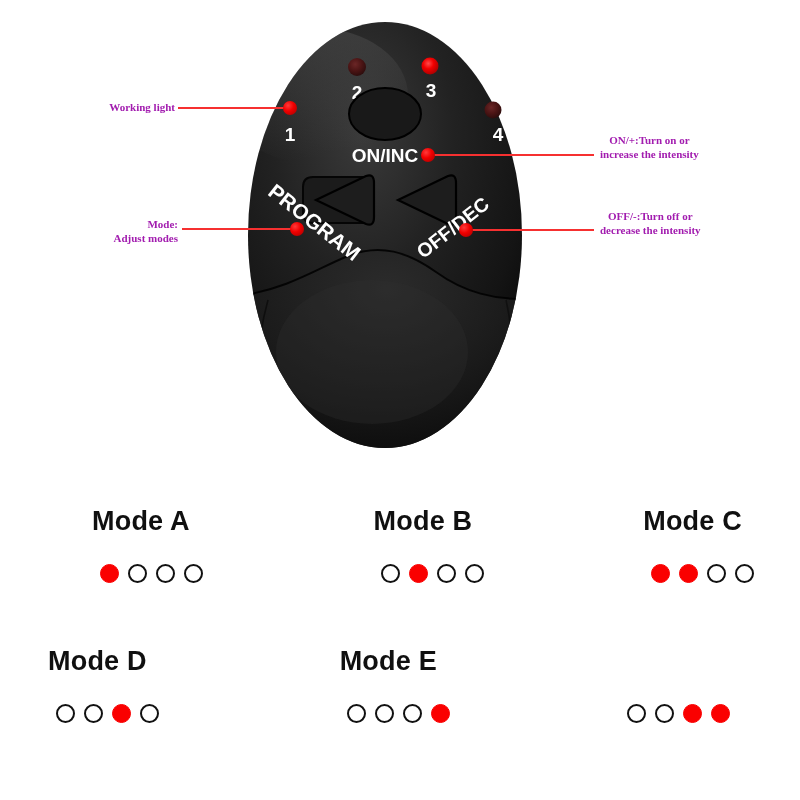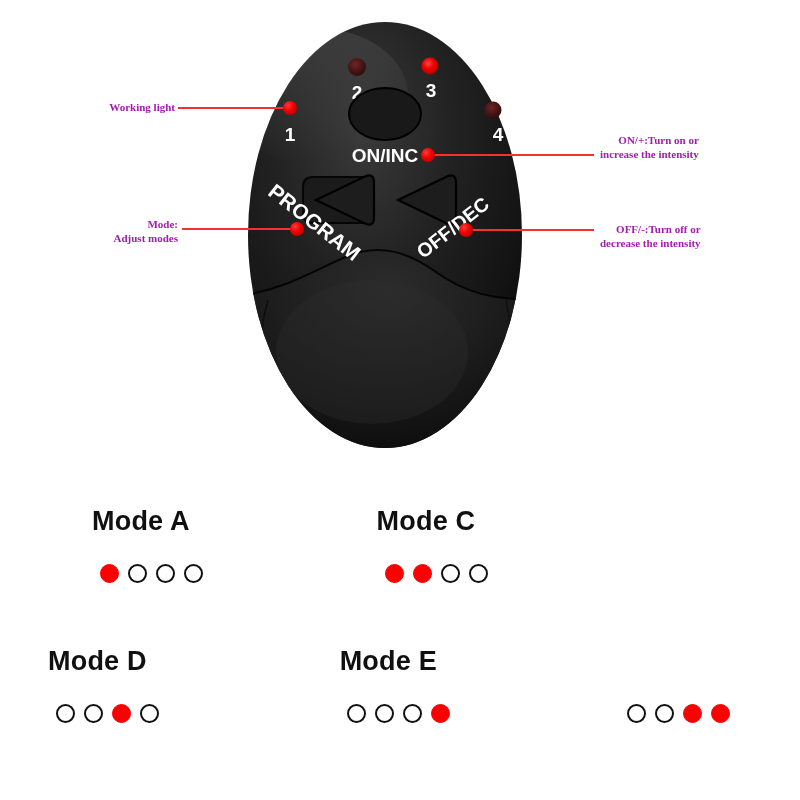--- a/index.html
+++ b/index.html
@@ -44,26 +44,26 @@
     font-size: 11px;
     font-weight: 600;
     color: #a21caf;
     line-height: 1.28;
     white-space: nowrap;
   }
   .callout.left {
     text-align: right;
   }
   .callout.right {
-    text-align: right;
+    text-align: center;
   }
   #callout-working-light { left: 20px; top: 100px; width: 155px; }
   #callout-mode         { left: 10px; top: 217px; width: 168px; }
   #callout-on-inc       { left: 600px; top: 133px; }
-  #callout-off-dec      { left: 600px; top: 222px; }
+  #callout-off-dec      { left: 600px; top: 209px; }
 
   
   #mode-legend {
     position: absolute;
     left: 0;
     top: 498px;
     width: 800px;
     height: 300px;
   }
   .mode-row {
@@ -248,20 +248,29 @@
     <div class="mode-row" id="mode-row-1">
       <div class="mode-cell c0">
         <div class="mode-title">Mode A</div>
         <div class="mode-dots">
           <span class="dot on"></span>
           <span class="dot off"></span>
           <span class="dot off"></span>
           <span class="dot off"></span>
         </div>
       </div>
+      <div class="mode-cell c1">
+        <div class="mode-title">Mode B</div>
+        <div class="mode-dots">
+          <span class="dot off"></span>
+          <span class="dot on"></span>
+          <span class="dot off"></span>
+          <span class="dot off"></span>
+        </div>
+      </div>
       <div class="mode-cell c2">
         <div class="mode-title">Mode C</div>
         <div class="mode-dots">
           <span class="dot on"></span>
           <span class="dot on"></span>
           <span class="dot off"></span>
           <span class="dot off"></span>
         </div>
       </div>
     </div>

